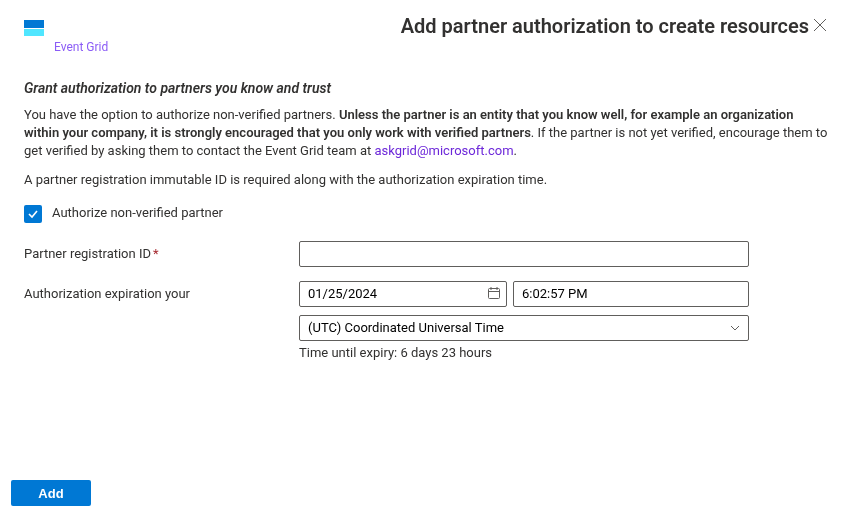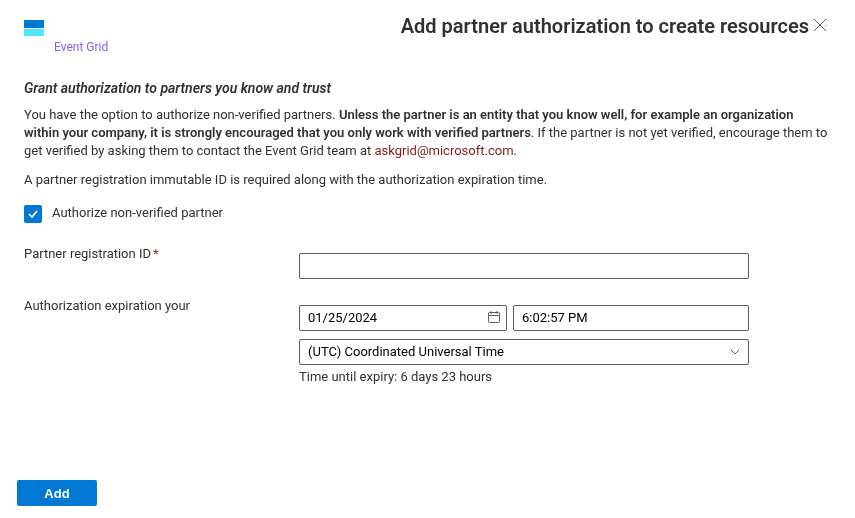--- a/index.html
+++ b/index.html
@@ -55,21 +55,21 @@
     margin: 26px 0 10px 0;
     font-style: italic;
   }
   p.desc {
     margin: 0 0 10px 0;
     line-height: 1.4;
     font-size: 13px;
   }
   p.desc b { font-weight: 600; }
   a.link {
-    color: #7f1d1d;
+    color: #6d28d9;
     text-decoration: none;
   }
   .checkbox-row {
     display: flex;
     align-items: flex-start;
     margin: 16px 0 18px 0;
   }
   .checkbox {
     width: 18px;
     height: 18px;
@@ -89,21 +89,20 @@
   }
   .form-label {
     width: 275px;
     padding-top: 5px;
     font-size: 13px;
   }
   .req { color: #a4262c; margin-left: 2px; }
   .form-control {
     flex: 1;
     max-width: 450px;
-    margin-top: 12px;
   }
   .text-input {
     width: 100%;
     height: 26px;
     border: 1px solid #605e5c;
     border-radius: 2px;
     padding: 0 8px;
     font-size: 13px;
     font-family: inherit;
     background: #fff;
@@ -140,21 +139,21 @@
     top: 7px;
     color: #605e5c;
   }
   .hint {
     font-size: 13px;
     margin-top: 4px;
     color: #323130;
   }
   .footer {
     position: absolute;
-    left: 10px;
+    left: 4px;
     right: 0;
     bottom: 12px;
     padding: 0 7px;
   }
   .primary-btn {
     background: #0078d4;
     color: #fff;
     border: none;
     height: 26px;
     min-width: 80px;

